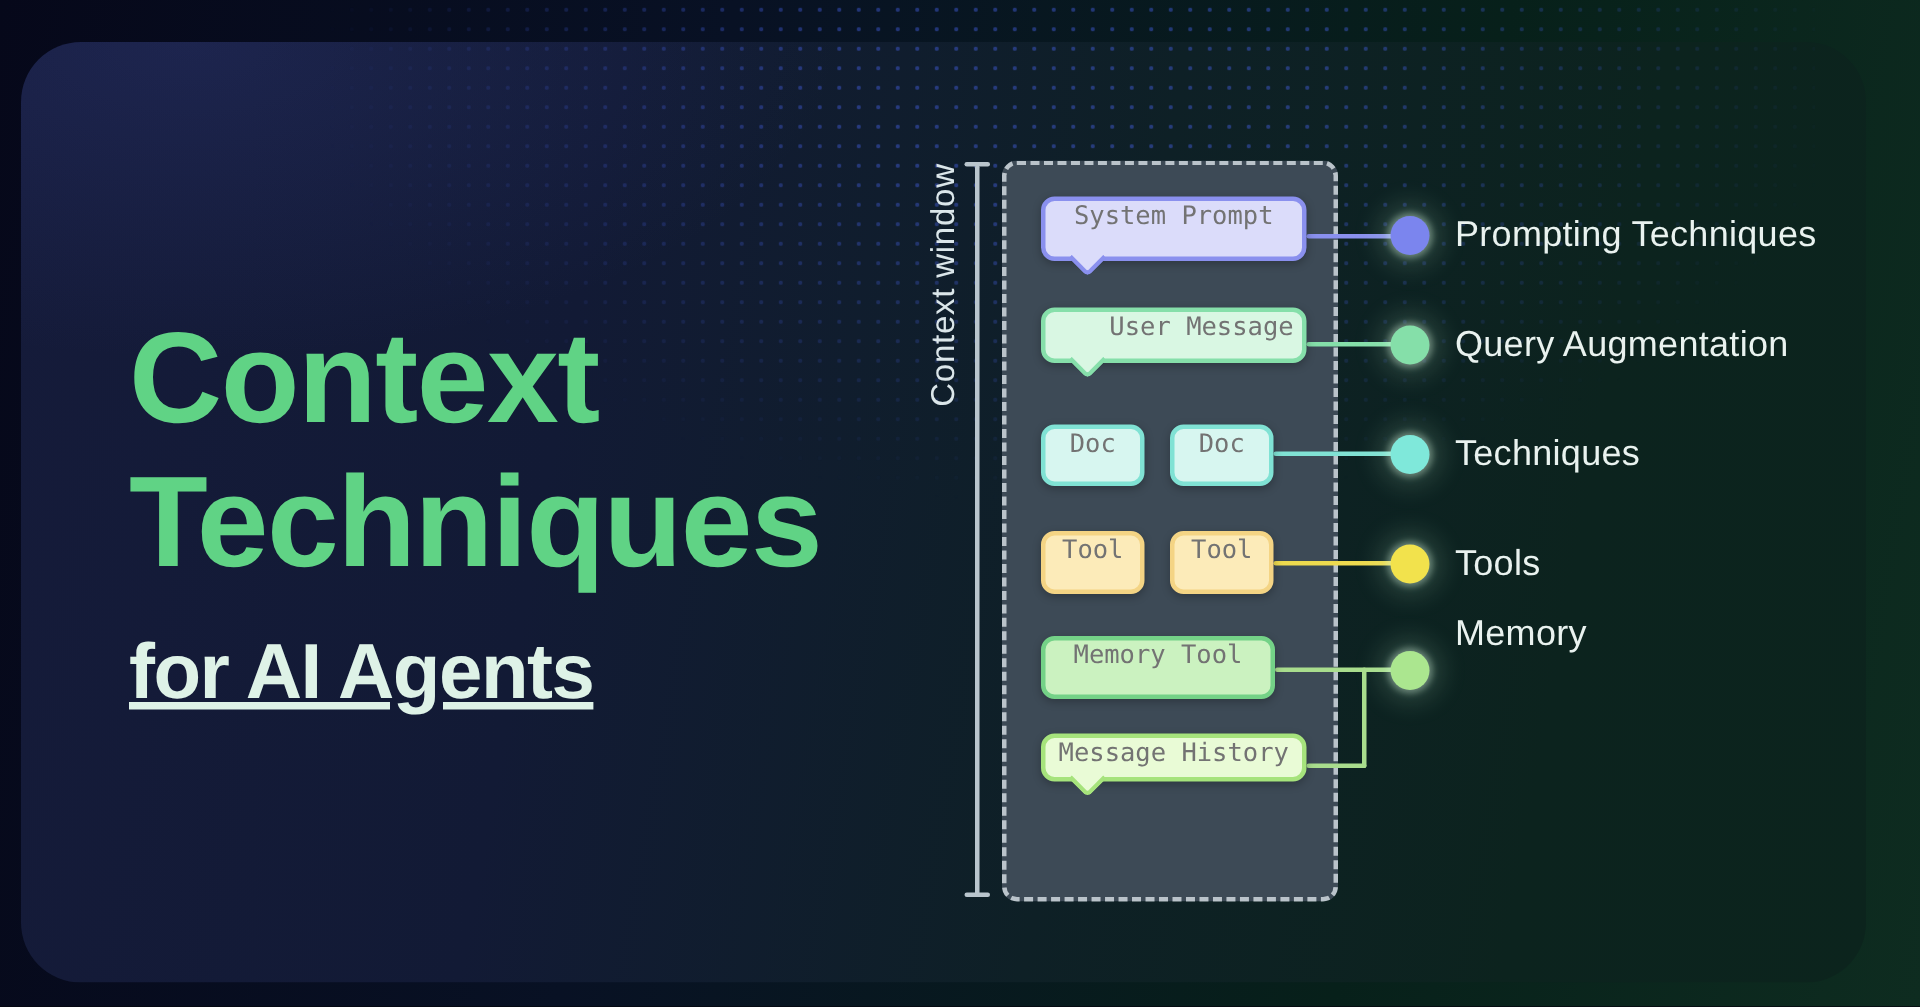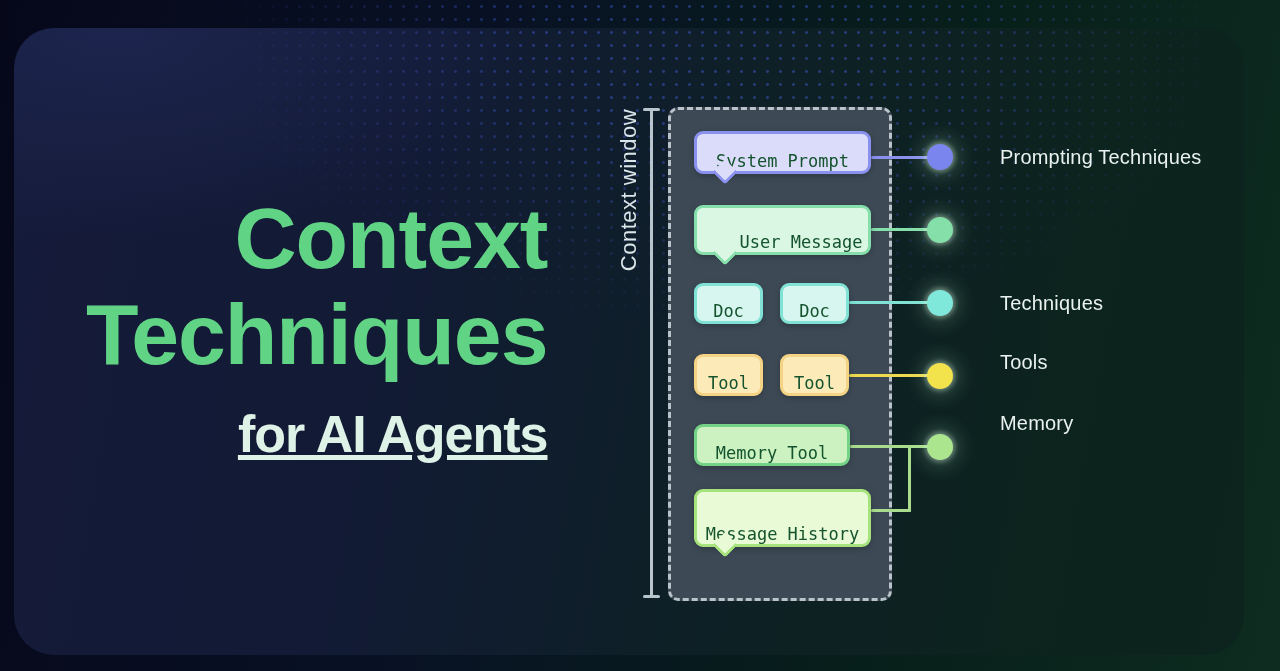--- a/index.html
+++ b/index.html
@@ -18,21 +18,21 @@
   }
   .dot-grid{
     position:absolute;left:150px;top:0;width:1060px;height:540px;
     background-image:radial-gradient(circle,rgba(72,100,238,0.42) 1.2px,transparent 1.6px);
     background-size:13px 13px;
     -webkit-mask-image:radial-gradient(ellipse 62% 70% at 54% 8%,#000 25%,transparent 78%);
     mask-image:radial-gradient(ellipse 62% 70% at 54% 8%,#000 25%,transparent 78%);
     pointer-events:none;
   }
   
-  .title-block{position:absolute;left:86px;top:190px;text-align:right;}
+  .title-block{position:absolute;left:86px;top:204px;}
   .title-line{
     font-size:86px;line-height:96px;font-weight:bold;letter-spacing:-1px;
     color:#60d385;white-space:nowrap;
   }
   .subtitle-line{
     margin-top:17px;font-size:52px;line-height:70px;font-weight:bold;
     letter-spacing:-1px;color:#def2e7;white-space:nowrap;text-decoration:underline;
   }
   
   .cw-line{position:absolute;left:650px;top:110px;width:3px;height:487px;background:#b9c5cd;border-radius:2px;}
@@ -46,43 +46,43 @@
   }
   
   .context-box{
     position:absolute;left:668px;top:107px;width:224px;height:494px;
     box-sizing:border-box;border:3px dashed rgba(222,230,235,0.78);
     border-radius:10px;background:#3d4a56;
   }
   
   .chip{
     position:absolute;box-sizing:border-box;border-radius:9px;border:3px solid var(--stroke);
-    background:var(--fill);display:flex;align-items:flex-end;justify-content:center;
-    font-family:"DejaVu Sans Mono",monospace;font-size:17px;color:#14532d;
+    background:var(--fill);display:flex;align-items:flex-start;justify-content:center;
+    font-family:"DejaVu Sans Mono",monospace;font-size:17px;color:#737373;
     box-shadow:0 2px 6px rgba(0,0,0,0.25);white-space:nowrap;
   }
   .bubble::after{
     content:"";position:absolute;left:19px;bottom:-10px;width:15px;height:15px;
     background:var(--fill);border-right:3px solid var(--stroke);border-bottom:3px solid var(--stroke);
     border-bottom-right-radius:4px;transform:rotate(45deg);
   }
   .c-lavender{--fill:#dbdcfa;--stroke:#8a90ee;}
   .c-mint{--fill:#d9f7e3;--stroke:#86dfaa;}
   .c-cyan{--fill:#d7f6f0;--stroke:#80e2d4;}
   .c-yellow{--fill:#fcebb9;--stroke:#f4d484;}
   .c-green{--fill:#cbf2c0;--stroke:#74d287;}
   .c-lightgreen{--fill:#e9fbd6;--stroke:#a6e37c;}
   .b-system{left:694px;top:131px;width:177px;height:43px;}
-  .b-user{left:694px;top:205px;width:177px;height:50px;padding-left:37px;}
+  .b-user{left:694px;top:205px;width:177px;height:37px;padding-left:37px;}
   .b-doc1{left:694px;top:283px;width:69px;height:41px;}
   .b-doc2{left:780px;top:283px;width:69px;height:41px;}
   .b-tool1{left:694px;top:354px;width:69px;height:42px;}
   .b-tool2{left:780px;top:354px;width:69px;height:42px;}
   .b-memfile{left:694px;top:424px;width:156px;height:42px;}
-  .b-msghist{left:694px;top:489px;width:177px;height:58px;}
+  .b-msghist{left:694px;top:489px;width:177px;height:32px;}
   
   .conn{position:absolute;height:3px;border-radius:2px;}
   .conn.v{width:3px;}
   .l-prompting{left:871px;top:156px;width:69px;background:#8a90ee;}
   .l-query{left:871px;top:228px;width:69px;background:#85dfa9;}
   .l-retrieval{left:849px;top:301px;width:91px;background:#80e2d4;}
   .l-tools{left:849px;top:374px;width:89px;background:#eeda4e;}
   .l-memory{left:850px;top:445px;width:88px;background:#a9dd8d;}
   .l-memory-v{left:908px;top:445px;height:67px;background:#a9dd8d;}
   .l-msghist{left:871px;top:509px;width:40px;background:#a9dd8d;}
@@ -91,23 +91,23 @@
     position:absolute;left:927px;width:26px;height:26px;border-radius:50%;
     box-shadow:0 0 5px 2px rgba(225,255,230,0.40),0 0 18px 8px rgba(190,245,205,0.18);
   }
   .d1{top:144px;background:#7b85ee;}
   .d2{top:217px;background:#85dfa9;}
   .d3{top:290px;background:#7fe8da;}
   .d4{top:363px;background:#f2e24c;}
   .d5{top:434px;background:#abe68f;}
   .legend-label{
     position:absolute;left:970px;height:30px;line-height:30px;
-    font-size:20px;color:#e9f2ef;letter-spacing:0.2px;white-space:nowrap;margin-left:30px;
+    font-size:24px;color:#e9f2ef;letter-spacing:0.2px;white-space:nowrap;
   }
-  .t1{top:142px;} .t2{top:215px;} .t3{top:288px;} .t4{top:347px;} .t5{top:408px;}
+  .t1{top:142px;} .t2{top:215px;} .t3{top:288px;} .t4{top:361px;} .t5{top:408px;}
 </style>
 </head>
 <body>
 
 <div class="canvas">
   <div class="card"></div>
   <div class="dot-grid"></div>
 
   <div class="title-block">
     <div class="title-line">Context</div>
@@ -155,16 +155,17 @@
     <span>Message History</span>
   </div>
 
   <div class="dot d1"></div>
   <div class="dot d2"></div>
   <div class="dot d3"></div>
   <div class="dot d4"></div>
   <div class="dot d5"></div>
 
   <div class="legend-label t1">Prompting Techniques</div>
+  <div class="legend-label t2">Query Augmentation</div>
   <div class="legend-label t3">Techniques</div>
   <div class="legend-label t4">Tools</div>
   <div class="legend-label t5">Memory</div>
 </div>
 
 </body></html>

